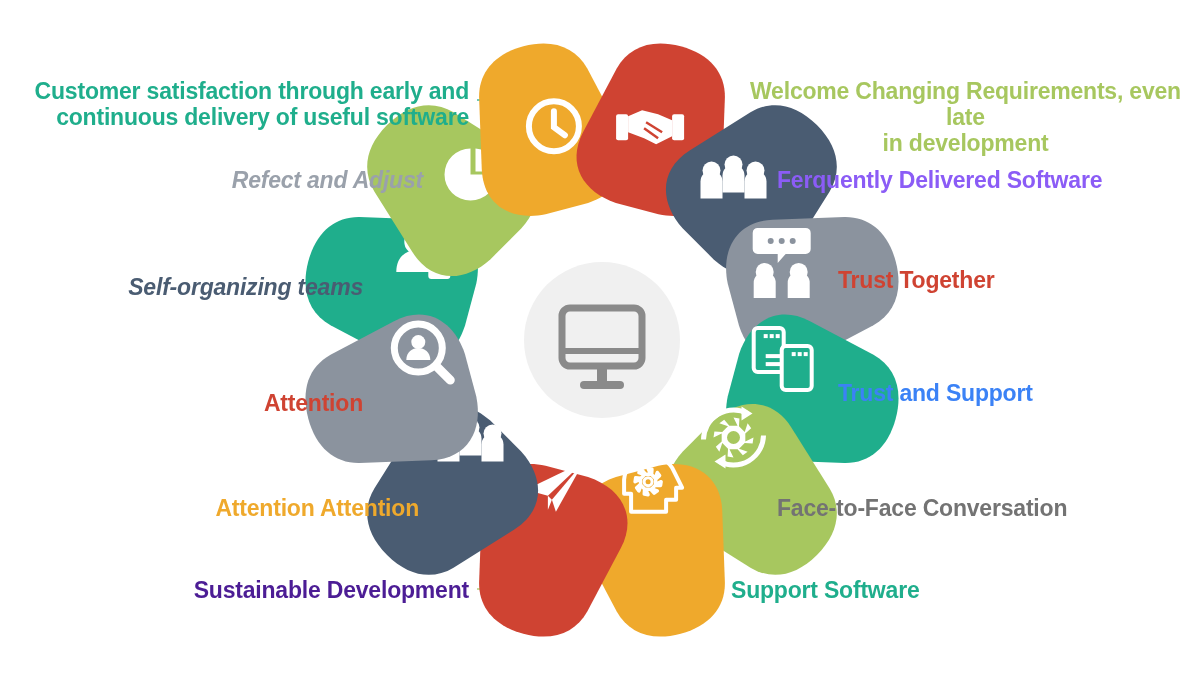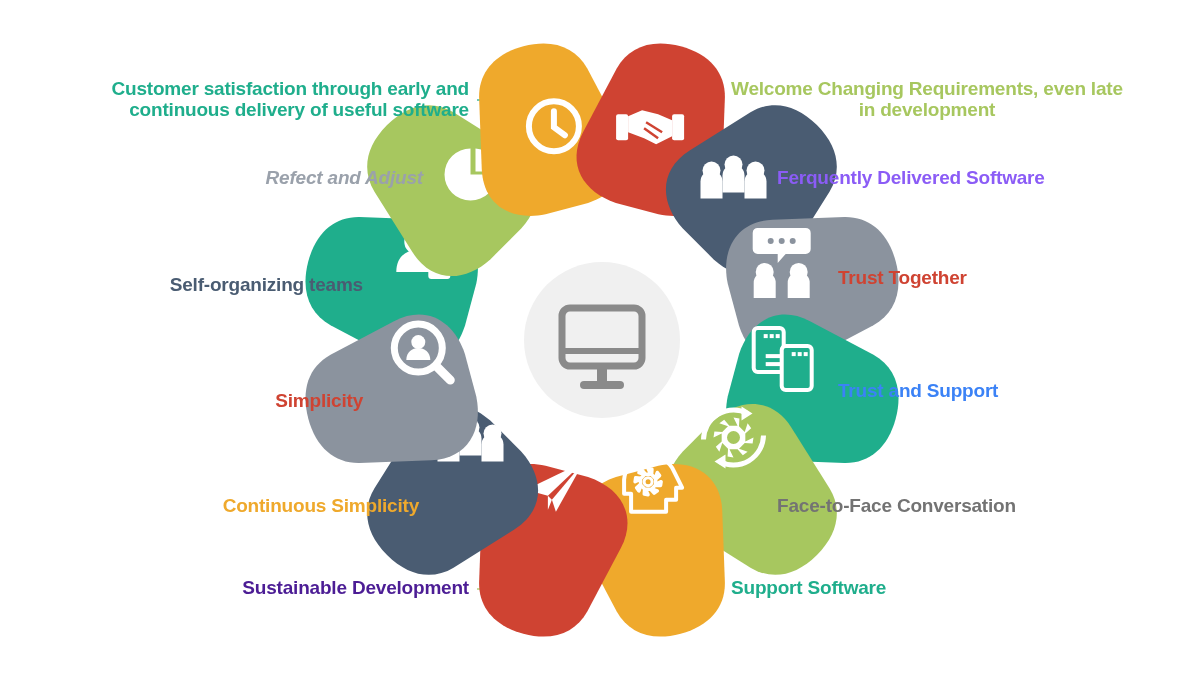--- a/index.html
+++ b/index.html
@@ -7,22 +7,22 @@
     width:1200px;height:675px;
     background:#ffffff;
     font-family:"Liberation Sans", sans-serif;
     overflow:hidden;
     position:relative;
   }
   #stage{position:absolute;left:0;top:0;width:1200px;height:675px;}
   .label{
     position:absolute;
     font-weight:bold;
-    font-size:19px;
-    line-height:21px;
+    font-size:23px;
+    line-height:26px;
     letter-spacing:-0.2px;
     white-space:pre-line;
   }
   .label.r{text-align:right;}
   .label.l{text-align:center;}
   svg.wheel{position:absolute;left:0;top:0;width:1200px;height:675px;}
 </style>
 </head>
 <body>
 
@@ -209,18 +209,18 @@
       <div class="label r" style="color: rgb(31, 174, 140); top: 78px; right: 731px;">Customer satisfaction through early and
 continuous delivery of useful software</div>
       <div class="label l" style="color: rgb(167, 199, 95); top: 78px; left: 731px;">Welcome Changing Requirements, even late
 in development</div>
       <div class="label l" style="color: #8b5cf6; top: 167px; left: 777px;">Ferquently Delivered Software</div>
       <div class="label l" style="color: rgb(207, 67, 50); top: 267px; left: 838px;">Trust Together</div>
       <div class="label l" style="color: #3b82f6; top: 380px; left: 838px;">Trust and Support</div>
       <div class="label l" style="color: #737373; top: 495px; left: 777px;">Face-to-Face Conversation</div>
       <div class="label l" style="color: rgb(31, 174, 140); top: 577px; left: 731px;">Support Software</div>
       <div class="label r" style="color: #4c1d95; top: 577px; right: 731px;">Sustainable Development</div>
-      <div class="label r" style="color: rgb(239, 169, 44); top: 495px; right: 781px;">Continuous Simplicity</div>
-      <div class="label r" style="color: rgb(207, 67, 50); top: 390px; right: 837px;">Simplicity</div>
-      <div class="label r" style="color: rgb(74, 92, 114); top: 274px; right: 837px;">Self-organizing teams</div>
+      <div class="label r" style="color: rgb(239, 169, 44); top: 495px; right: 781px;">Attention Attention</div>
+      <div class="label r" style="color: rgb(207, 67, 50); top: 390px; right: 837px;">Attention</div>
+      <div class="label r" style="color: rgb(74, 92, 114); top: 274px; right: 837px; font-style: italic;">Self-organizing teams</div>
       <div class="label r" style="color: rgb(154, 161, 171); top: 167px; right: 777px; font-style: italic;">Refect and Adjust</div>
     </div>
 </div>
 
 </body></html>

